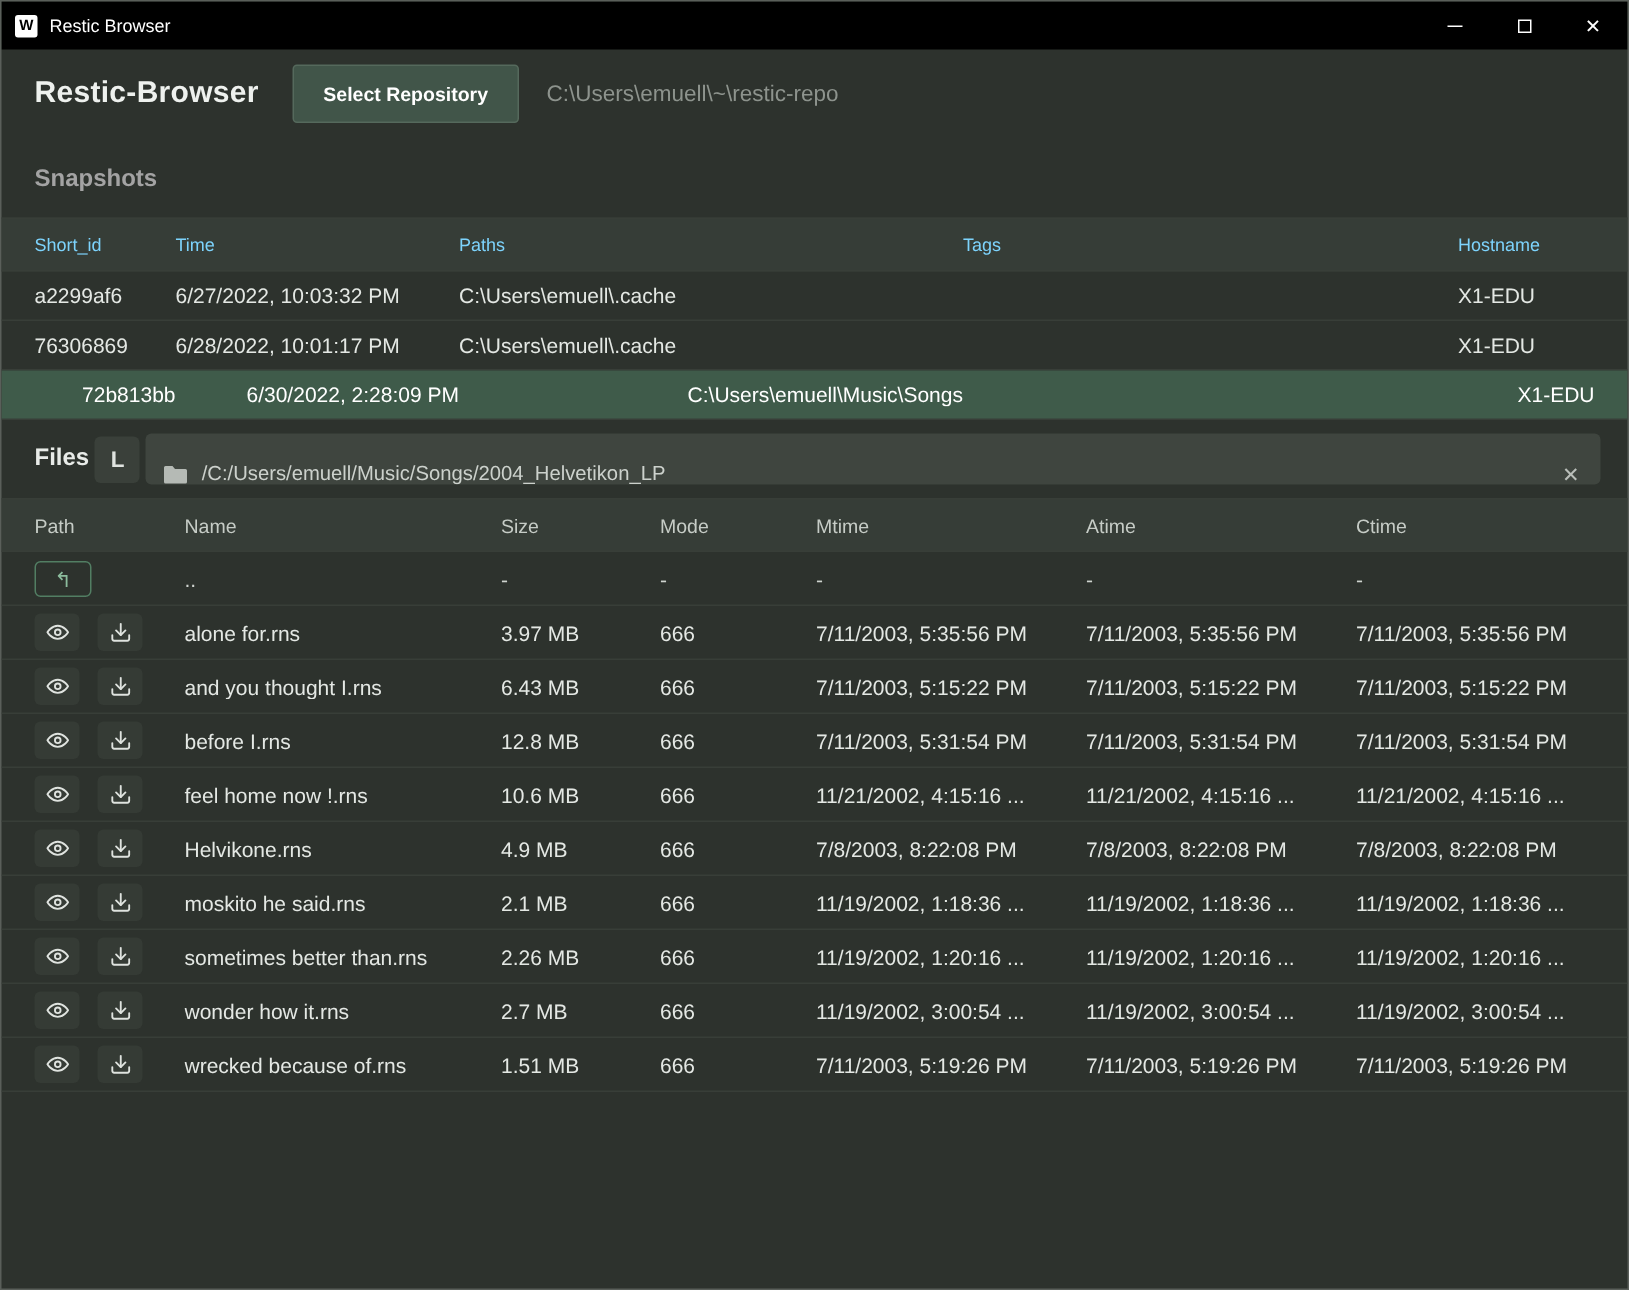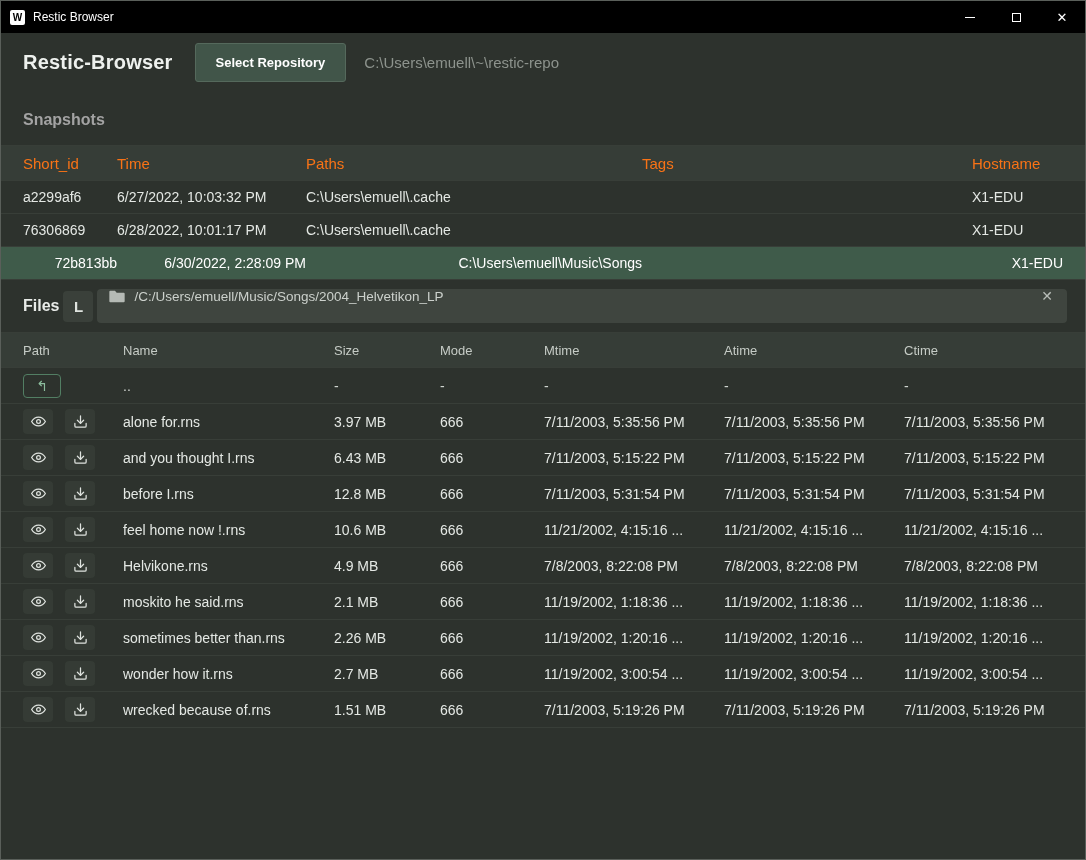--- a/index.html
+++ b/index.html
@@ -36,31 +36,31 @@
     font-family: inherit; cursor: pointer; }
   .repo-path { margin-left: 18px; color: #8d938d; font-size: 15px; white-space: nowrap; overflow: hidden; }
 
   
   .section-heading { font-size: 16px; font-weight: bold; padding: 20px 22px 16px; color: #a3a3a3; }
   .snap-row {
     display: grid; grid-template-columns: 94px 189px 336px 330px 1fr;
     align-items: center; padding: 0 22px; height: 33px;
     border-bottom: 1px solid #383e38; font-size: 14px;
   }
-  .snap-header { background: #363d37; color: #f97316; font-size: 15px; height: 36px; border-top: 1px solid #383e38; }
+  .snap-header { background: #363d37; color: #7dd3fc; font-size: 12px; height: 36px; border-top: 1px solid #383e38; }
   .snap-row.selected { background: #3f5b4a; color: #ffffff; text-align: right; }
   .cell { white-space: nowrap; overflow: hidden; }
 
   
   .files-bar { display: flex; align-items: center; padding: 9px 18px 9px 22px; gap: 4px; flex: 0 0 auto; }
   .files-heading { font-size: 16px; font-weight: bold; color: #e8ebe8; }
   .tree-btn { width: 30px; height: 31px; background: #3a403a; border: none; border-radius: 4px;
     color: #dfe3df; font-size: 15px; font-weight: bold; font-family: inherit; cursor: pointer; }
   .path-bar { flex: 1; height: 34px; background: #3f453f; border-radius: 4px;
-    display: flex; align-items: flex-start; padding: 0 12px; gap: 9px; }
+    display: flex; align-items: flex-end; padding: 0 12px; gap: 9px; }
   .folder-icon svg { display: block; }
   .path-text { flex: 1; color: #ccd1cc; font-size: 13.5px; white-space: nowrap; overflow: hidden; }
   .clear-btn { background: none; border: none; color: #b9beb9; font-size: 14px; cursor: pointer; padding: 0 2px; line-height: 1; }
 
   
   .file-row {
     display: grid; grid-template-columns: 100px 211px 106px 104px 180px 180px 1fr;
     align-items: center; padding: 0 22px; height: 36px;
     border-bottom: 1px solid #383e38; font-size: 14px;
   }

